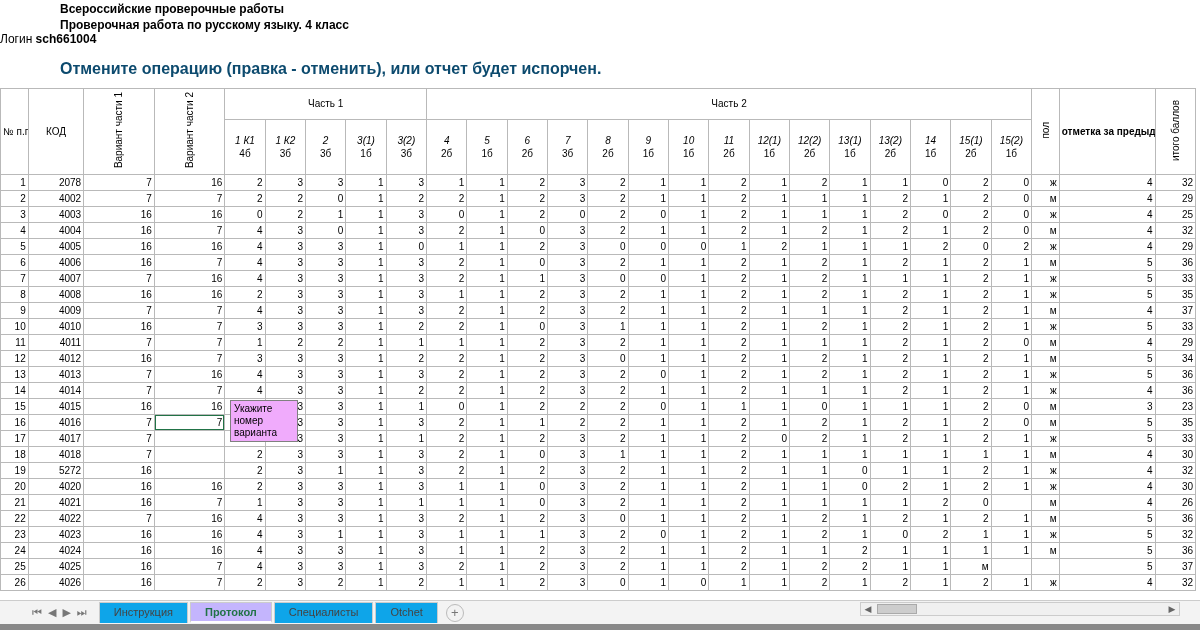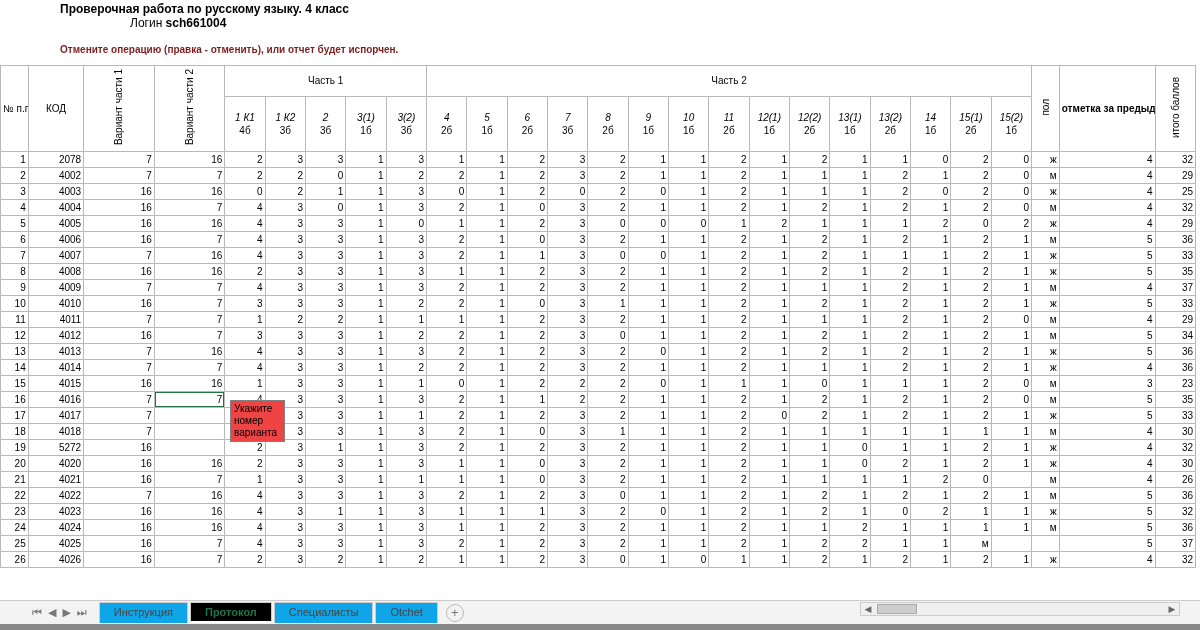--- a/index.html
+++ b/index.html
@@ -17,23 +17,23 @@
   .sheet {
     position: absolute;
     top: 0; left: 0; right: 0; bottom: 34px;
     overflow: hidden;
   }
   .hdr {
     padding: 2px 0 0 60px;
     font-weight: bold;
     font-size: 12px;
   }
-  .login-line { padding-left: 130px; font-weight: normal; font-size: 12px;}
+  .login-line { font-weight: normal; font-size: 12px;}
   .login-line b { font-weight: bold;}
-  .warn { color: #7f1d1d; font-weight: bold; padding: 14px 0 4px 60px; font-size: 10px;}
+  .warn { color: #0c4a6e; font-weight: bold; padding: 14px 0 4px 60px; font-size: 16px;}
   table.grid {
     border-collapse: collapse;
     table-layout: fixed;
     width: 1196px;
     margin-top: 6px;
   }
   table.grid th, table.grid td {
     border: 1px solid #b9b9b9;
     padding: 1px 2px;
     height: 15px;
@@ -58,22 +58,22 @@
     content: "";
     position: absolute;
     inset: -1px;
     border: 2px solid #217346;
     pointer-events: none;
   }
   .tooltip {
     position: absolute;
     left: 230px;
     top: 400px;
-    width: 55px;
-    background: #ef4444;
+    width: 68px;
+    background: #f0abfc;
     border: 1px solid #808080;
     font-size: 10px;
     padding: 2px 3px;
     line-height: 12px;
     z-index: 50;
   }
   
   .tabbar {
     position: absolute;
     left: 0; right: 0; bottom: 6px;
@@ -92,21 +92,21 @@
   .tab {
     padding: 3px 14px;
     background: #0ea5e9;
     border: 1px solid #ccc;
     border-bottom: none;
     margin-right: 2px;
     cursor: pointer;
     color: #444;
   }
   .tab.active {
-    background: #000000;
+    background: #c4b5fd;
     color: #217346;
     font-weight: bold;
     border-bottom: 2px solid #fff;
   }
   .addtab {
     width: 18px; height: 18px; border:1px solid #bbb; border-radius: 50%;
     text-align:center; line-height:15px; margin-left: 6px; color:#777; cursor:pointer;
     font-size: 13px;
   }
   .hscroll {
@@ -125,20 +125,21 @@
   col.c-var { width: 56px; }
   col.c-s   { width: 32px; }
   col.c-pol { width: 22px; }
   col.c-mark{ width: 76px; }
   col.c-tot { width: 32px; }
 </style>
 </head>
 <body>
 
 <div class="sheet">
+  <div class="hdr">Всероссийские проверочные работы</div>
   <div class="hdr">Проверочная работа по русскому языку. 4 класс</div>
   <div class="login-line">
     <span>Логин</span>
     <b>sch661004</b>
   </div>
   <div class="warn">Отмените операцию (правка - отменить), или отчет будет испорчен.</div>
 
   <table class="grid">
     <colgroup>
       <col class="c-n">

